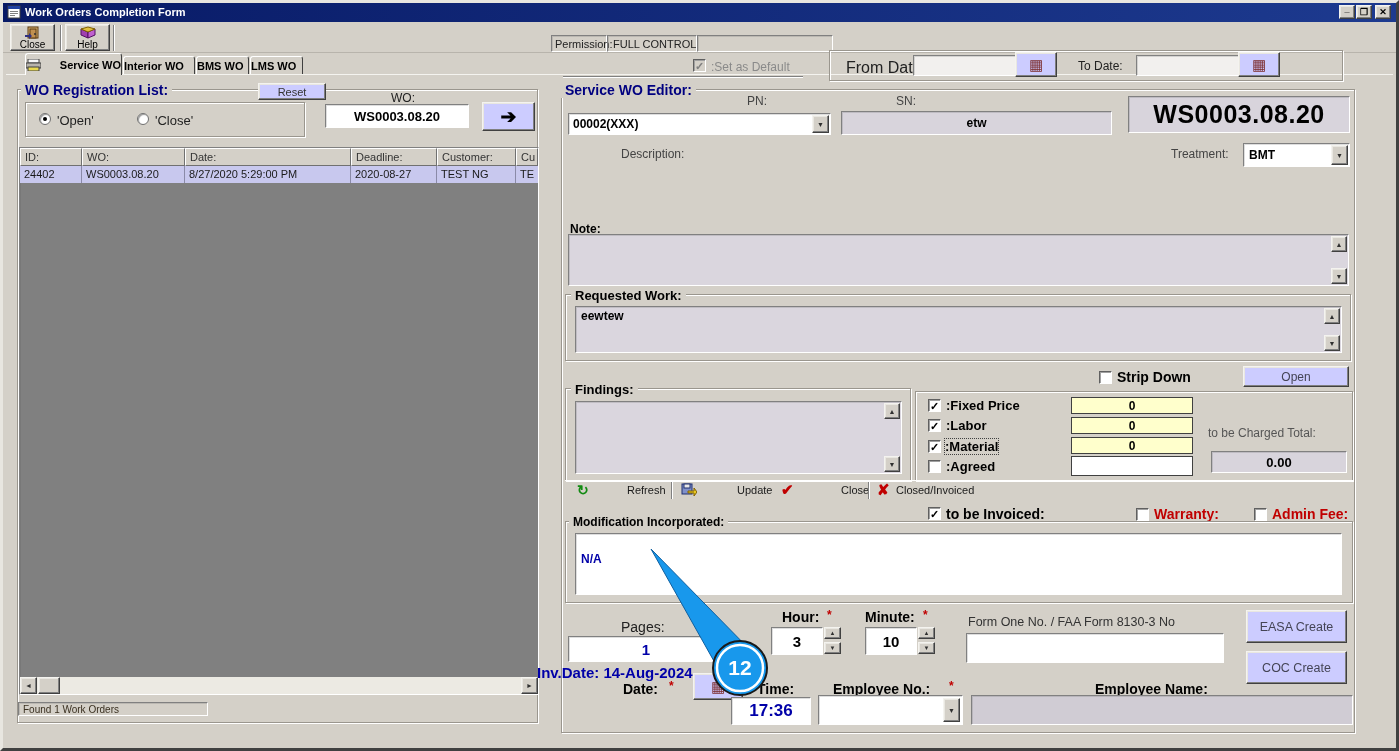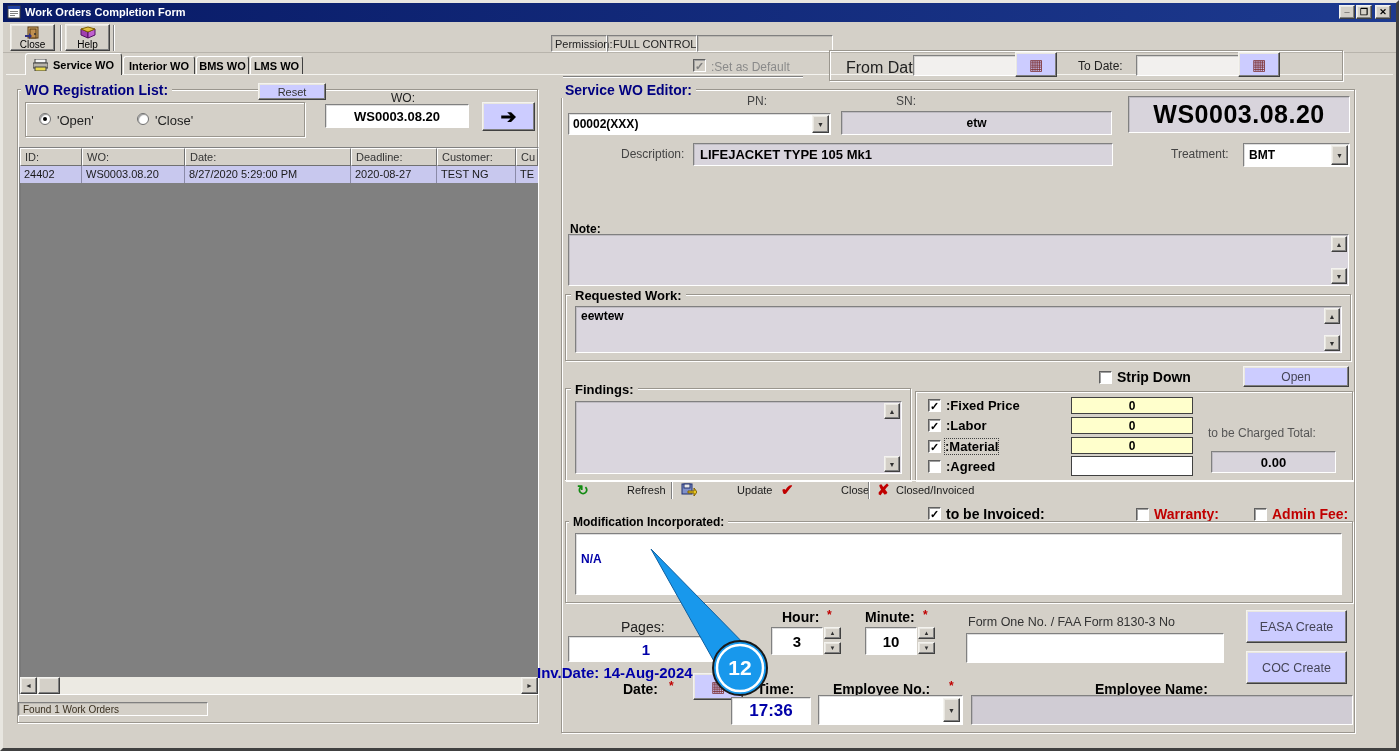--- a/index.html
+++ b/index.html
@@ -32,21 +32,21 @@
   .radio { width:12px; height:12px; border-radius:50%; background:#fff; border:1px solid #707070;
            box-shadow: inset 1px 1px 1px #9a9a9a; }
   .radio.on::after { content:""; display:block; width:4px; height:4px; border-radius:50%;
                      background:#000; margin:3px 0 0 3px; }
   .lbl { font-size:11px; color:#222; white-space:nowrap; }
   .blbl { font-size:13px; font-weight:bold; color:#000; white-space:nowrap; }
   .red { color:#c00000; }
   .bluev { color:#0000a8; font-weight:bold; }
   .field { background:#fff; display:flex; align-items:center; }
   .center { justify-content:center; text-align:center; }
-  .tab { position:absolute; background:#d4d0c8; display:flex; align-items:center; justify-content:center;
+  .tab { position:absolute; background:#d4d0c8; display:flex; align-items:center; justify-content:space-between;
          font-weight:bold; font-size:11px; border-top:1px solid #fff; border-left:1px solid #fff;
          border-right:1px solid #404040; border-top-left-radius:3px; border-top-right-radius:3px; }
   .sep { width:2px; border-left:1px solid #808080; border-right:1px solid #fff; }
   .sbtn { background:#d4d0c8; font-size:7px; color:#303030; display:flex; align-items:center; justify-content:center; }
   .tarea { background:#dad6de; }
   .hdrcell { position:absolute; top:0; height:18px; background:#d4d0c8; font-size:11px; color:#333;
              padding:2px 0 0 4px; border-top:1px solid #fff; border-left:1px solid #fff;
              border-right:1px solid #707070; border-bottom:1px solid #707070; white-space:nowrap; overflow:hidden; }
   .rowcell { position:absolute; top:18px; height:17px; background:#c8c8ee; font-size:11px; color:#1a1a1a;
              padding:2px 0 0 4px; border-right:1px solid #8a8aa8; white-space:nowrap; overflow:hidden; }
@@ -205,23 +205,20 @@
   </div>
   <span class="abs lbl" style="left:893px;top:91px;font-size:12px;color:#444">SN:</span>
   <div class="abs sunken field center" style="left:838px;top:108px;width:271px;height:24px;background:#d8d4dc;font-weight:bold">
       <span>etw</span>
     </div>
   <div class="abs sunken field center" style="left:1125px;top:93px;width:222px;height:37px;background:#d8d4dc;font-weight:bold;font-size:25px;letter-spacing:0.5px">
       <span>WS0003.08.20</span>
     </div>
 
   <span class="abs lbl" style="left:618px;top:144px;font-size:12px;color:#444">Description:</span>
-  <div class="abs sunken field" style="left:690px;top:140px;width:420px;height:23px;background:#d8d4dc;font-weight:bold;font-size:13px;padding-left:6px">
-      <span>LIFEJACKET TYPE 105 Mk1</span>
-    </div>
   <span class="abs lbl" style="left:1168px;top:144px;font-size:12px;color:#444">Treatment:</span>
   <div class="abs sunken field" style="left:1240px;top:140px;width:107px;height:24px;font-weight:bold;padding-left:5px">
     <span>BMT</span>
     <div class="raised btn combo-arrow">
         <span>▼</span>
       </div>
   </div>
 
   <span class="abs blbl" style="left:567px;top:219px;font-size:12px">Note:</span>
   <div class="abs sunken tarea" style="left:565px;top:231px;width:781px;height:52px;padding:3px 22px 3px 5px"><span></span>
@@ -276,21 +273,21 @@
   <span class="abs blbl" style="left:942px;top:436px;outline:1px dotted #404040">:Material</span>
   <div class="abs yellow" style="left:1068px;top:434px;width:122px;height:17px">
       <span>0</span>
     </div>
   <div class="abs cb" style="left:925px;top:457px"></div>
   <span class="abs blbl" style="left:943px;top:456px">:Agreed</span>
   <div class="abs field" style="left:1068px;top:453px;width:122px;height:20px;border:1px solid #404040">
       <span></span>
     </div>
   <span class="abs lbl" style="left:1205px;top:423px;font-size:12px;color:#555">to be Charged Total:</span>
-  <div class="abs sunken field center" style="left:1208px;top:448px;width:125px;height:22px;background:#d8d4dc;font-weight:bold;font-size:13px">
+  <div class="abs sunken field center" style="left:1208px;top:448px;width:136px;height:22px;background:#d8d4dc;font-weight:bold;font-size:13px">
       <span>0.00</span>
     </div>
 
   <div class="abs" style="left:562px;top:477px;width:788px;height:20px;border-top:1px solid #fff">
     <span class="abs" style="left:12px;top:1px;color:#128a12;font-weight:bold;font-size:14px">↻</span>
     <span class="abs actlbl" style="left:62px;top:3px">Refresh</span>
     <div class="abs sep" style="left:106px;top:1px;height:17px"></div>
     <svg class="abs" style="left:116px;top:2px" width="16" height="14">
       <rect x="1" y="1" width="10" height="10" fill="#8090c8" stroke="#203070"></rect>
       <rect x="3" y="1" width="6" height="4" fill="#e8e8e8" stroke="#203070"></rect>

